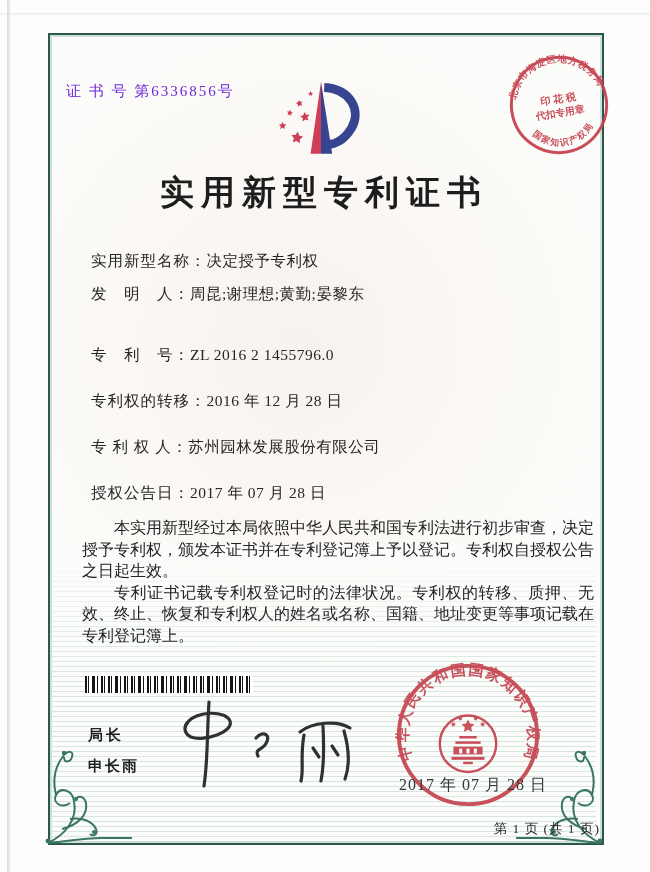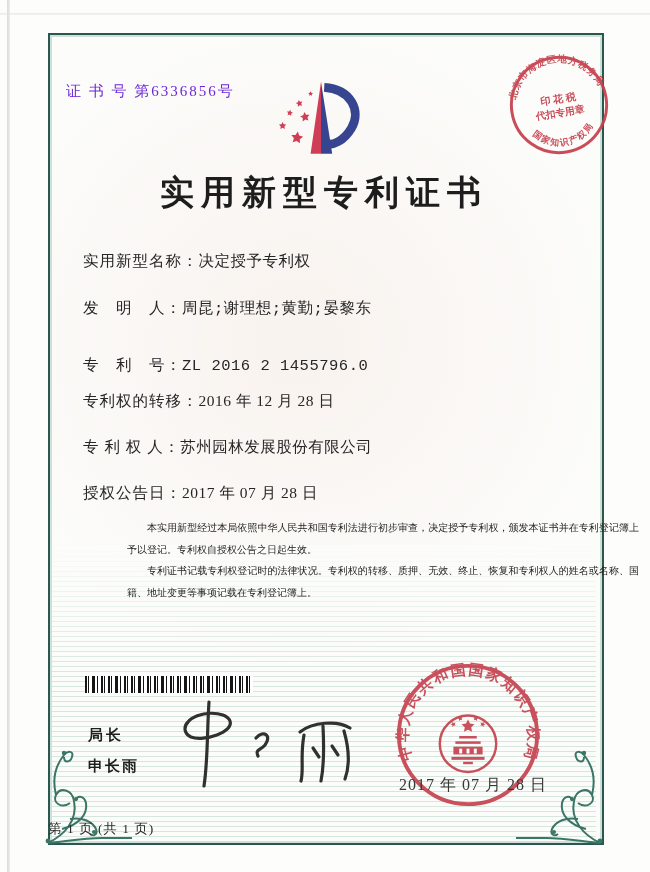--- a/index.html
+++ b/index.html
@@ -37,26 +37,26 @@
   .logo{position:absolute;left:273px;top:70px;width:104px;height:94px;}
 
   .seal-top{position:absolute;left:508px;top:54px;width:102px;height:102px;
     transform:rotate(-9deg);opacity:.92;}
 
   .title{position:absolute;left:48px;top:170px;width:552px;text-align:center;
     font-size:34px;font-weight:700;letter-spacing:7px;color:#1d1d1d;}
 
   .field{position:absolute;left:83px;font-size:15.5px;color:#262626;
     white-space:nowrap;letter-spacing:.5px;}
-  .field .lab{letter-spacing:1px;}
-  .f0{top:251px;} .f1{top:298px;font-family:Liberation Mono, monospace;} .f2{top:355px;font-family:Liberation Mono, monospace;}
+  .field .lab{letter-spacing:1px;margin-left:8px;}
+  .f0{top:251px;} .f1{top:284px;} .f2{top:345px;}
   .f3{top:391px;} .f4{top:437px;} .f5{top:483px;}
 
   .body-text{position:absolute;left:82px;top:517px;width:512px;
-    font-size:10px;line-height:21.5px;text-align:justify;color:#242424;margin-left:45px;}
+    font-size:16px;line-height:21.5px;text-align:justify;color:#242424;}
   .body-text p{margin:0;text-indent:2em;}
 
   .barcode{position:absolute;left:85px;top:676px;width:168px;height:17px;
     background:repeating-linear-gradient(90deg,
       #151515 0 2px,#fff 2px 3px,#151515 3px 4px,#fff 4px 7px,
       #151515 7px 10px,#fff 10px 12px,#151515 12px 13px,#fff 13px 16px,
       #151515 16px 18px,#fff 18px 19px,#151515 19px 20px,#fff 20px 23px);}
 
   .director-role{position:absolute;left:88px;top:726px;
     font-family:Liberation Sans, sans-serif;
@@ -69,21 +69,21 @@
 
   .seal-bottom{position:absolute;left:395px;top:662px;width:146px;height:146px;
     opacity:.9;}
   .seal-date{position:absolute;left:399px;top:775px;font-size:16px;
     letter-spacing:1px;color:#373737;z-index:5;}
 
   .flourish{position:absolute;width:100px;height:108px;}
   .flourish.left{left:34px;top:737px;}
   .flourish.right{left:514px;top:737px;transform:scaleX(-1);}
 
-  .footer{position:absolute;left:48px;top:820px;width:552px;text-align:left;
+  .footer{position:absolute;left:48px;top:820px;width:552px;text-align:right;
     font-size:13.5px;letter-spacing:1px;color:#2b2b2b;}
 </style>
 </head>
 <body>
 
 <div class="scan-edge-left"></div>
 <div class="scan-edge-top"></div>
 
 <div class="frame"></div>
 <div class="guilloche"></div>

